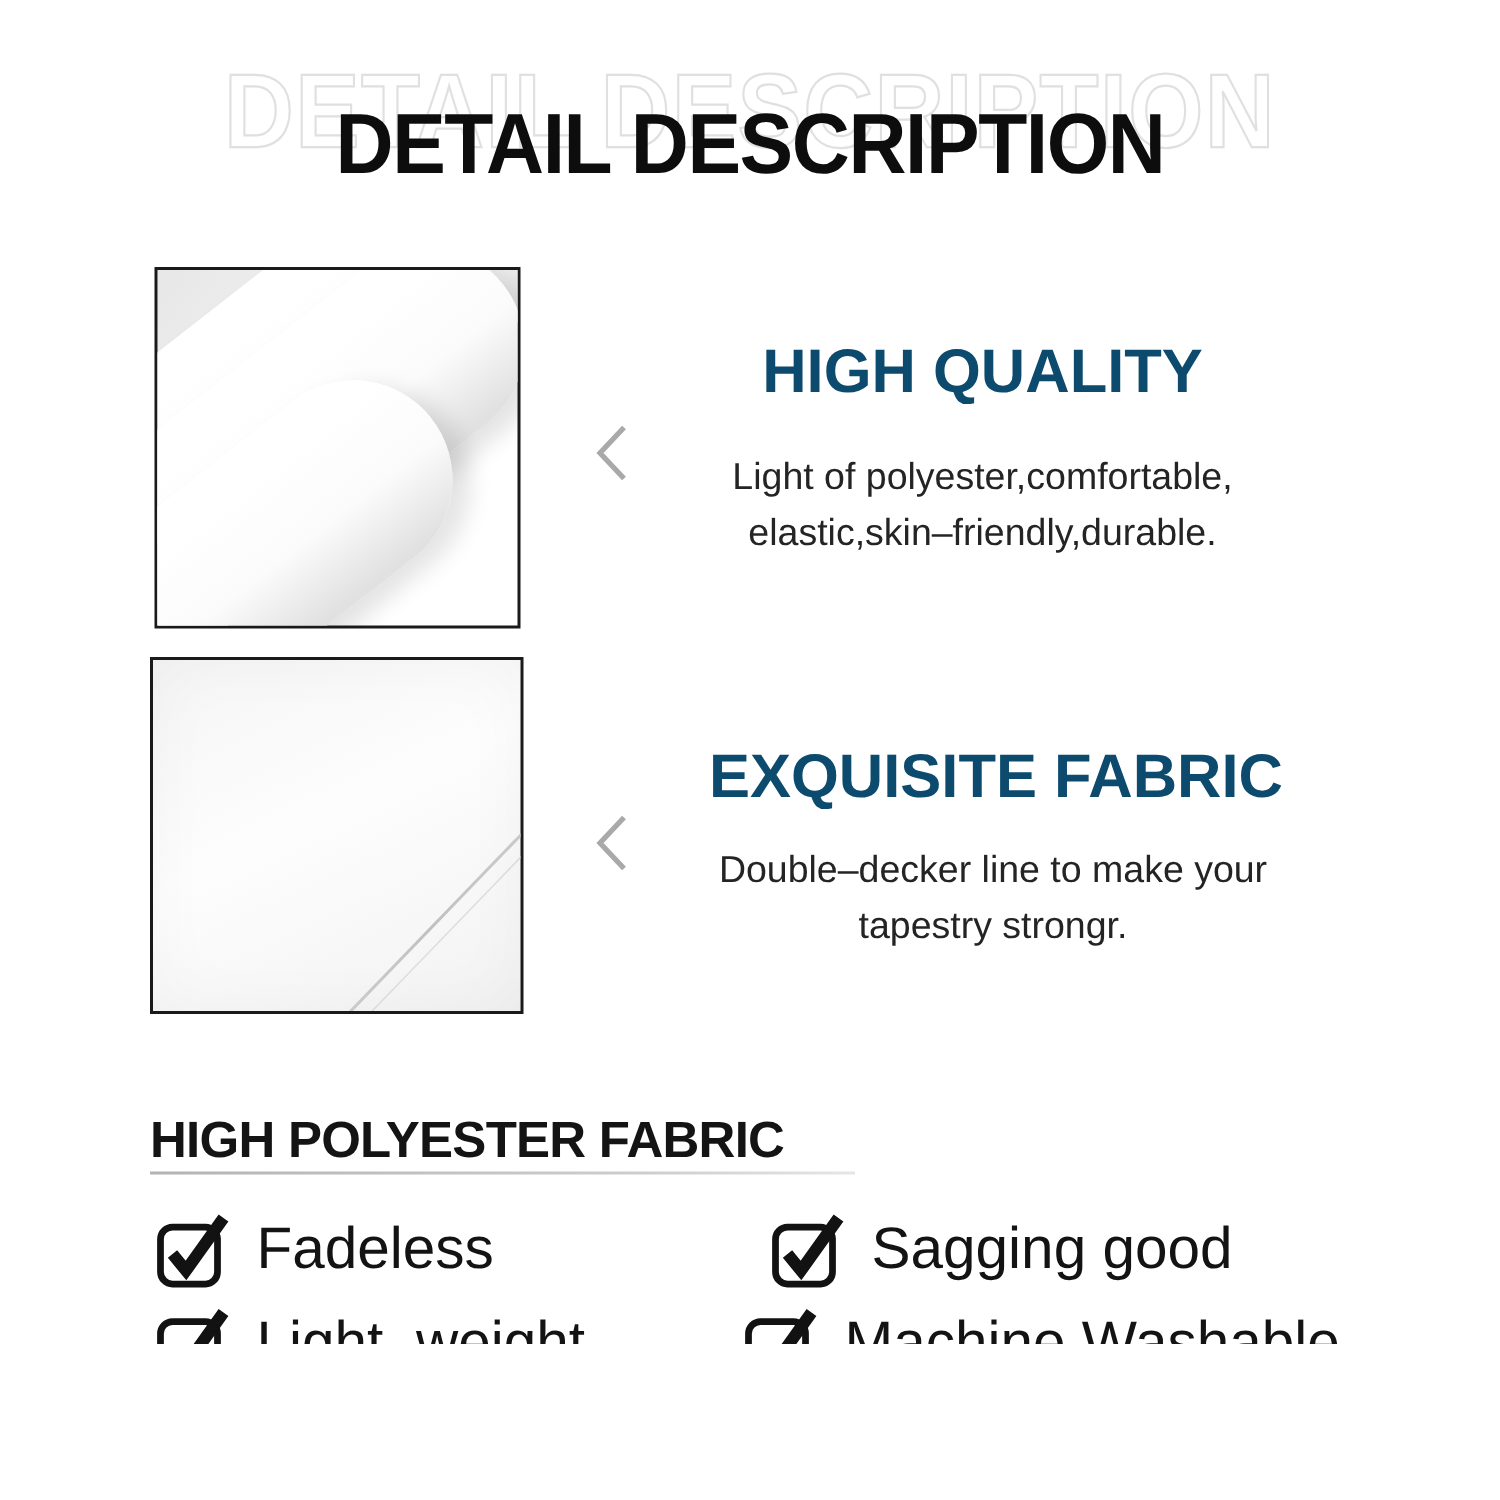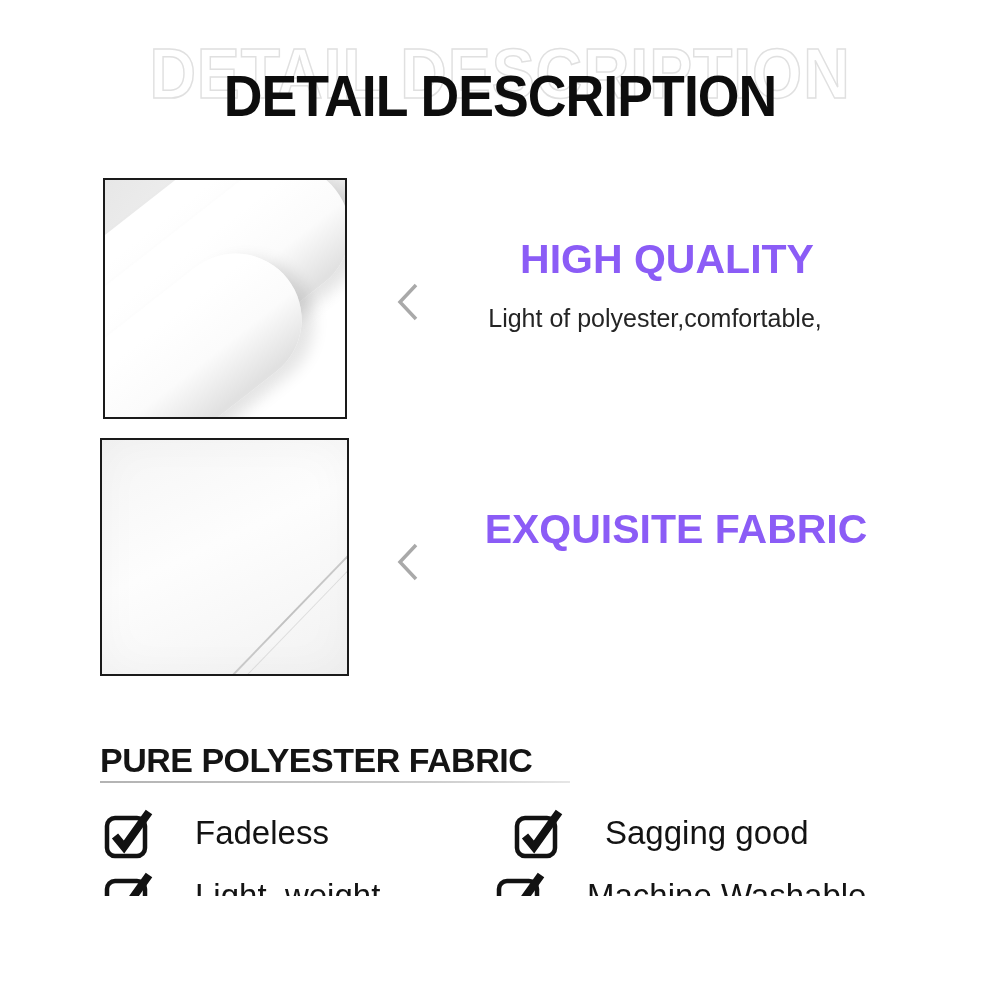--- a/index.html
+++ b/index.html
@@ -35,40 +35,40 @@
   .img2::after{content:"";position:absolute;inset:0;box-shadow:inset 0 0 45px rgba(0,0,0,0.035);}
   .seam{position:absolute;transform:rotate(-46deg);}
   .s1{width:300px;height:2px;left:35px;top:178px;
     background:linear-gradient(to right,#dadada,#c0c0c0 50%,#d6d6d6);}
   .s2{width:240px;height:1px;left:72px;top:186px;background:#dedede;}
   
   .chev{position:absolute;width:30px;height:42px;}
   .c1{left:392px;top:281px;}
   .c2{left:392px;top:541px;}
   
-  .sec-head{position:absolute;margin:12px;font-size:41px;font-weight:bold;color:#8b5cf6;
+  .sec-head{position:absolute;margin:0;font-size:41px;font-weight:bold;color:#0c4a6e;
     white-space:nowrap;transform:translateX(-50%);letter-spacing:0;}
   .h-quality{left:655px;top:224px;}
   .h-hemming{left:664px;top:494px;}
   .sec-body{position:absolute;font-size:25px;line-height:37px;color:#242424;
     text-align:center;white-space:nowrap;transform:translateX(-50%);}
   .b-quality{left:655px;top:300px;}
   .b-hemming{left:662px;top:562px;}
   
   .feat-head{position:absolute;margin:0;left:100px;top:741px;font-size:34px;
     font-weight:bold;color:#141414;letter-spacing:-0.5px;white-space:nowrap;}
   .feat-underline{position:absolute;left:100px;top:781px;width:470px;height:2px;
     background:linear-gradient(to right,#b3b3b3,#cdcdcd 70%,#e6e6e6);}
   .feat-item{position:absolute;display:flex;align-items:center;gap:14px;}
   .fi1{left:103px;top:806px;}
   .fi2{left:103px;top:869px;}
   .fi3{left:513px;top:806px;}
   .fi4{left:495px;top:869px;}
   .cb{width:54px;height:54px;flex:0 0 auto;}
-  .feat-label{font-size:33px;line-height:54px;color:#131313;white-space:nowrap;margin-left:24px;}
+  .feat-label{font-size:39px;line-height:54px;color:#131313;white-space:nowrap;}
 </style>
 </head>
 <body>
 
 <div class="canvas">
 
   <div class="ghost-title">DETAIL DESCRIPTION</div>
   <div class="main-title">DETAIL DESCRIPTION</div>
 
   <div class="img-box img1">
@@ -77,34 +77,39 @@
     <div class="fold f3"></div>
   </div>
 
   <svg class="chev c1" viewBox="0 0 30 42">
     <path d="M24 4 L8 21 L24 38" fill="none" stroke="#a9a9a9" stroke-width="3.5"></path>
   </svg>
 
   <h2 class="sec-head h-quality">HIGH QUALITY</h2>
   <div class="sec-body b-quality">
     <div>Light of polyester,comfortable,</div>
+    <div>elastic,skin–friendly,durable.</div>
   </div>
 
   <div class="img-box img2">
     <div class="seam s1"></div>
     <div class="seam s2"></div>
   </div>
 
   <svg class="chev c2" viewBox="0 0 30 42">
     <path d="M24 4 L8 21 L24 38" fill="none" stroke="#a9a9a9" stroke-width="3.5"></path>
   </svg>
 
   <h2 class="sec-head h-hemming">EXQUISITE FABRIC</h2>
+  <div class="sec-body b-hemming">
+    <div>Double–decker line to make your</div>
+    <div>tapestry strongr.</div>
+  </div>
 
-  <h3 class="feat-head">PURE POLYESTER FABRIC</h3>
+  <h3 class="feat-head">HIGH POLYESTER FABRIC</h3>
   <div class="feat-underline"></div>
 
   <div class="feat-item fi1">
     <svg class="cb" viewBox="0 0 54 54">
       <rect x="4" y="12" width="38" height="38" rx="8" fill="none" stroke="#121212" stroke-width="4.5"></rect>
       <path d="M12 30 L21 41 L46 6" fill="none" stroke="#121212" stroke-width="8" stroke-linejoin="miter"></path>
     </svg>
     <span class="feat-label">Fadeless</span>
   </div>
 

